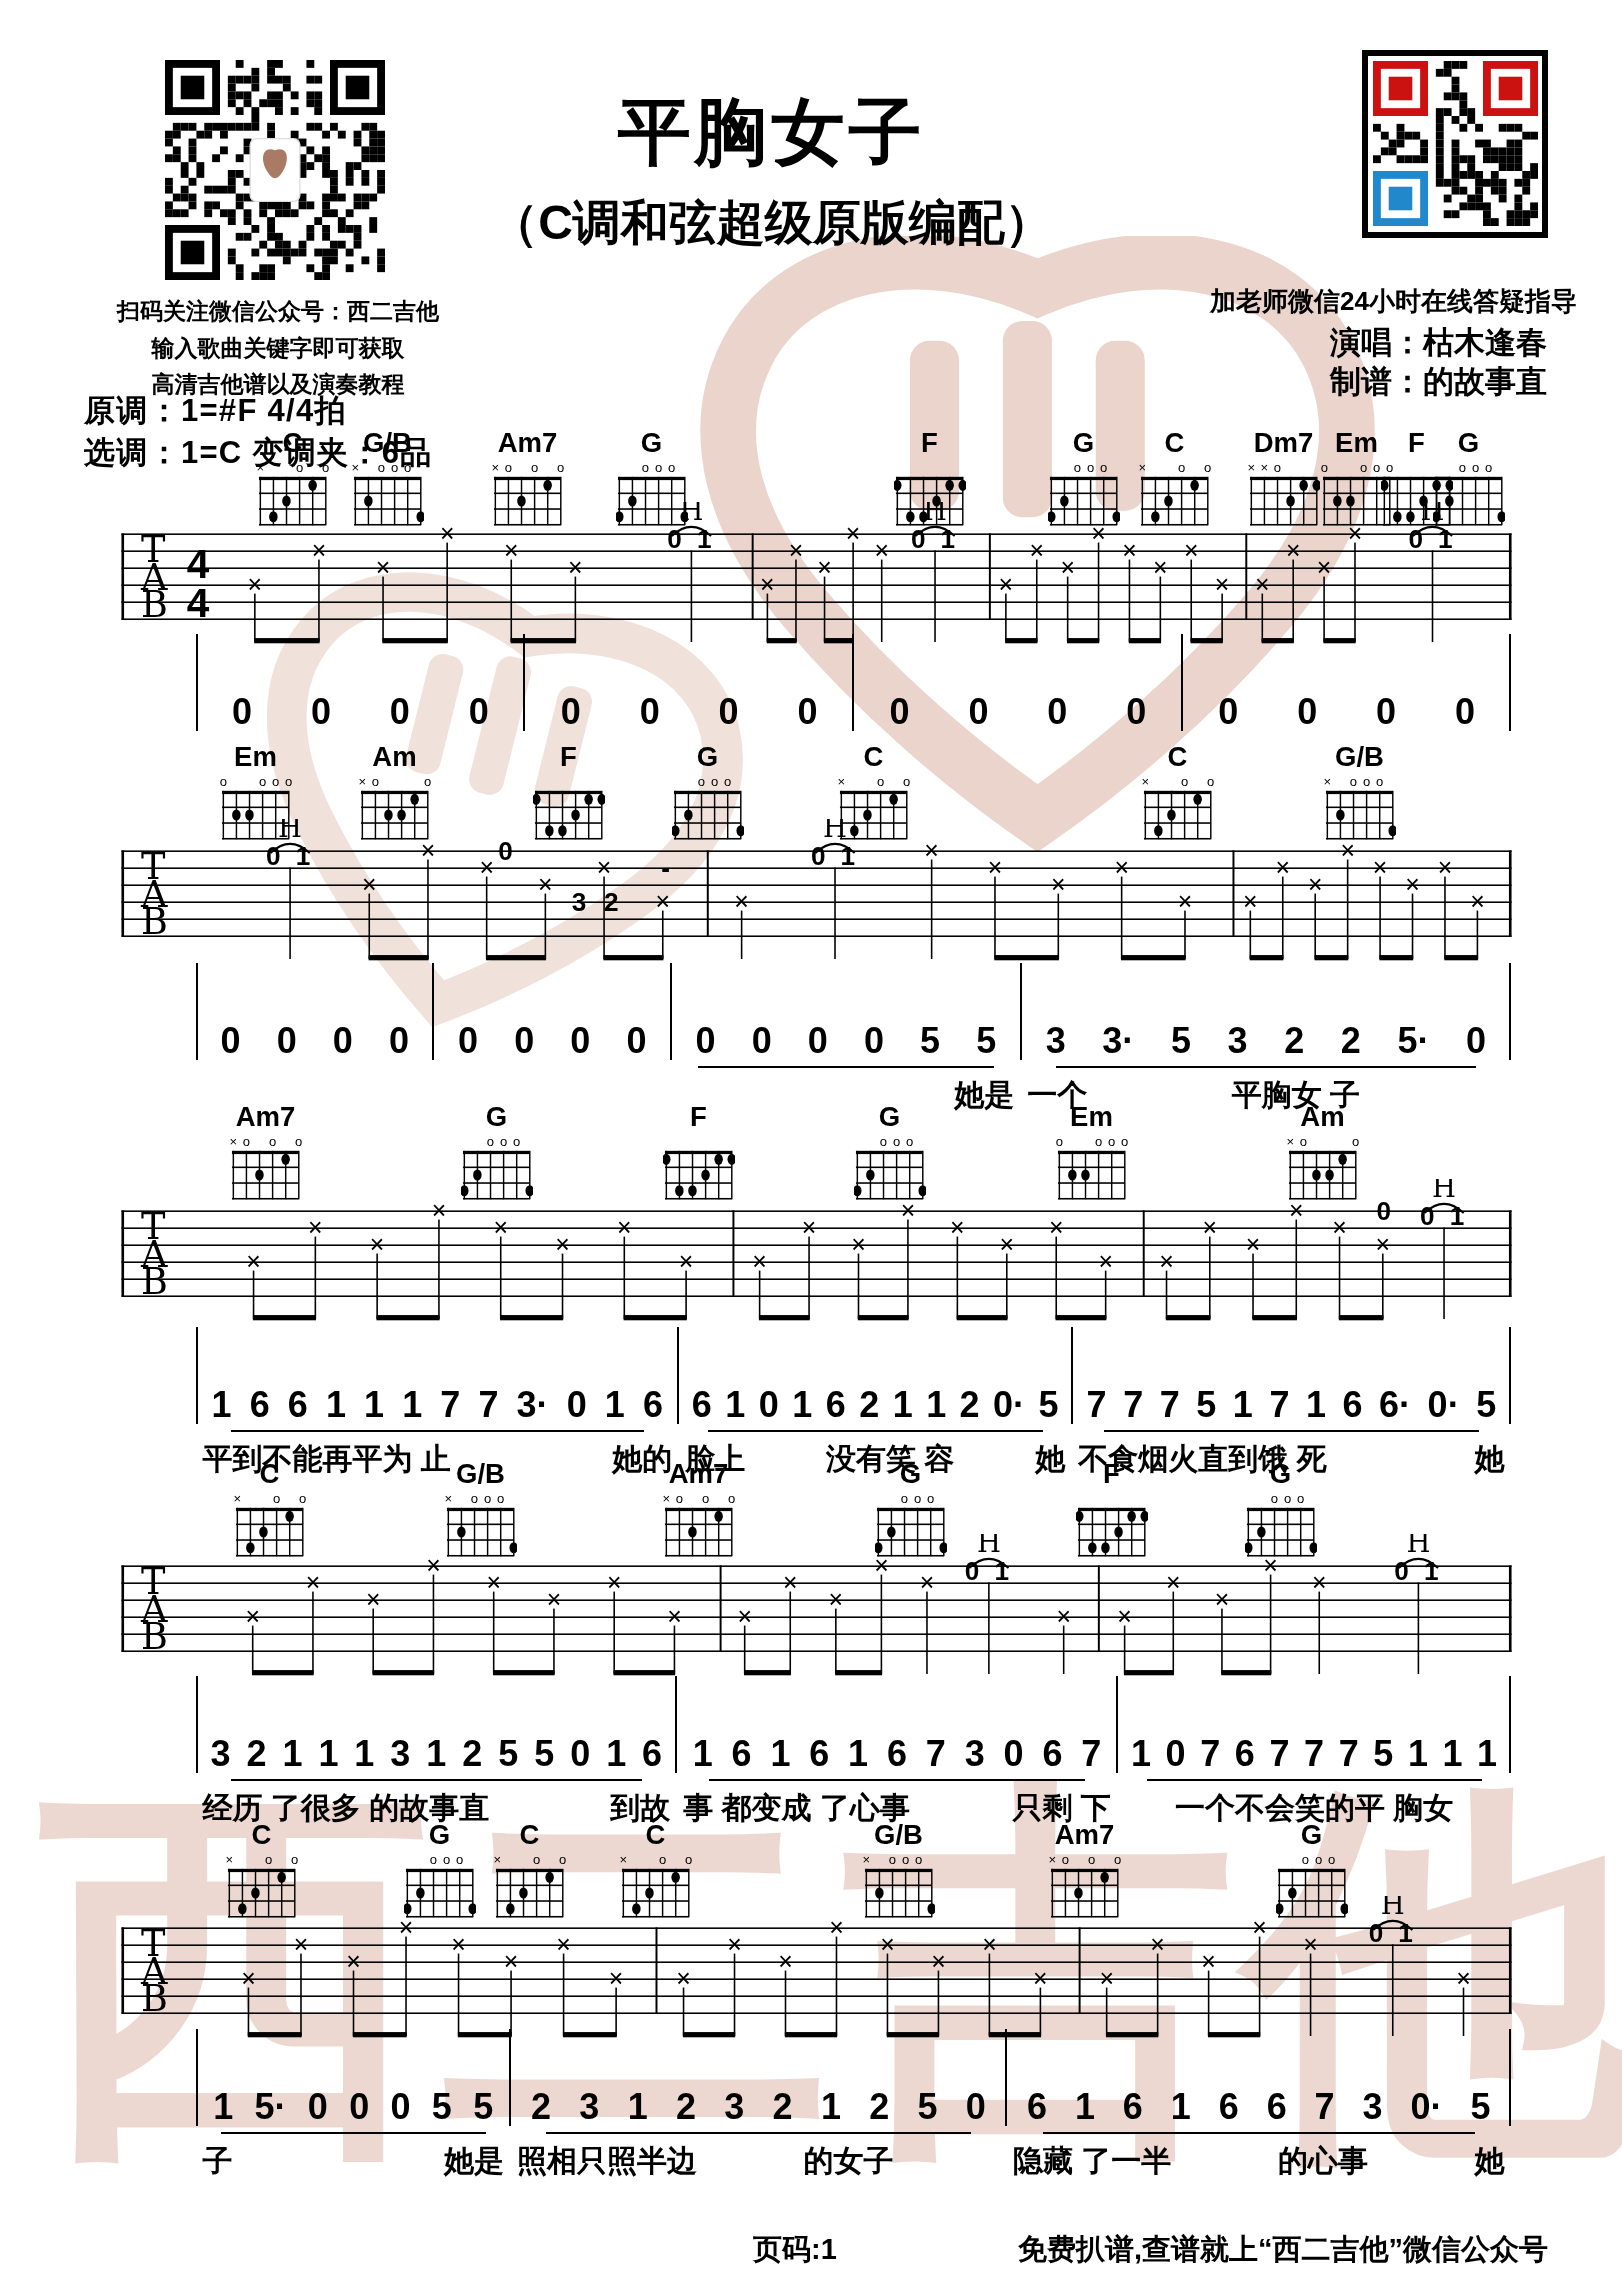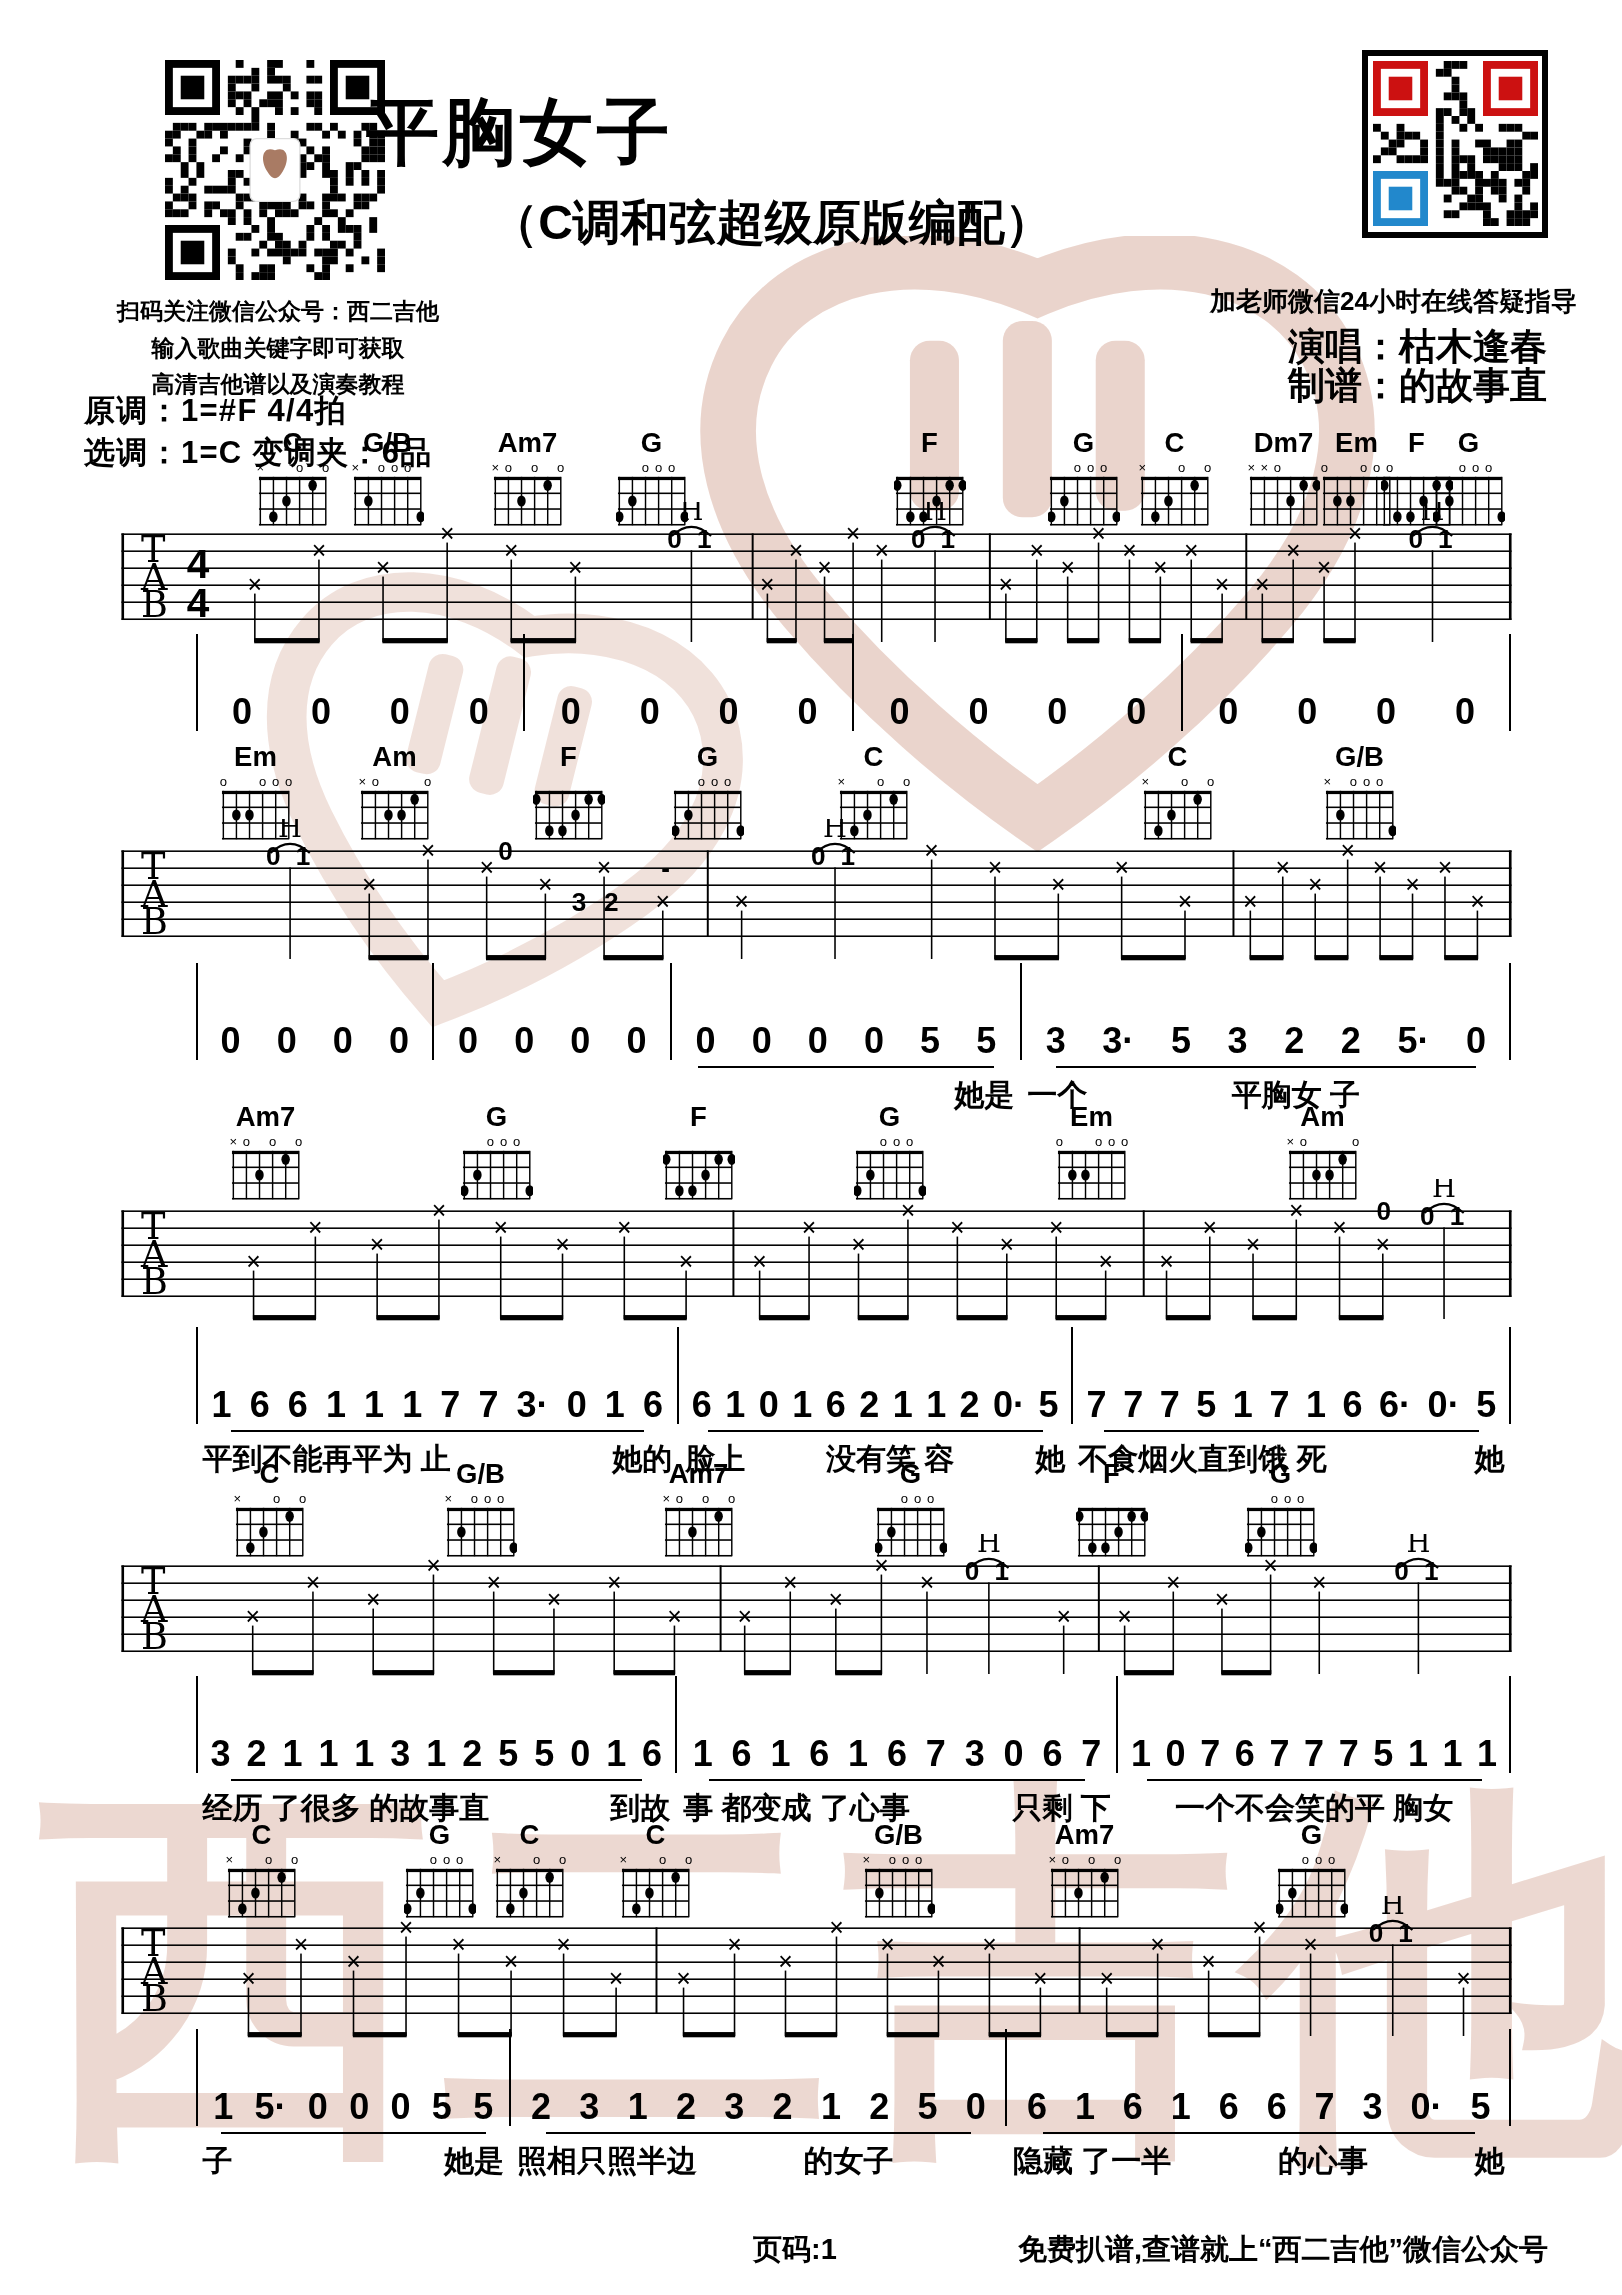--- a/index.html
+++ b/index.html
@@ -5,23 +5,23 @@
   html,body{margin:0;padding:0;background:#ffffff;}
   .page{position:relative;width:1623px;height:2295px;background:#ffffff;overflow:hidden;
         font-family:"Liberation Sans",sans-serif;color:#000;}
   .abs{position:absolute;}
   .z1{z-index:2;}
   .wm{z-index:0;pointer-events:none;}
   
   .qr-box{position:absolute;}
   .qr-caption{position:absolute;text-align:center;font-weight:bold;font-size:23px;line-height:37px;}
   .key-line{position:absolute;font-weight:bold;font-size:31px;letter-spacing:1.3px;}
-  .title{position:absolute;left:366px;width:811px;font-size:73px;font-weight:bold;letter-spacing:3.9px;}
+  .title{position:absolute;left:366px;width:811px;text-align:center;font-size:73px;font-weight:bold;letter-spacing:3.9px;}
   .subtitle{position:absolute;left:366px;width:811px;text-align:center;font-size:48px;font-weight:bold;}
-  .credit{position:absolute;left:1171px;width:376px;text-align:right;font-size:37px;font-weight:bold;}
+  .credit{position:absolute;left:1171px;width:376px;text-align:right;font-size:31px;font-weight:bold;}
   .rqr-frame{position:absolute;border:6.5px solid #000;background:#fff;padding:4.6px;}
   
   .chord{position:absolute;width:81px;z-index:2;}
   .chord .cname{text-align:center;font-size:27.5px;font-weight:bold;height:33px;line-height:30px;}
   .chord svg{display:block;margin:0 auto;}
   
   .staff{position:absolute;left:121px;width:1391px;z-index:2;}
   
   .vocal{position:absolute;left:196px;width:1315px;display:flex;z-index:2;}
   .vbar-wrap{position:relative;display:flex;flex-direction:column;padding:0 6.5px;}

